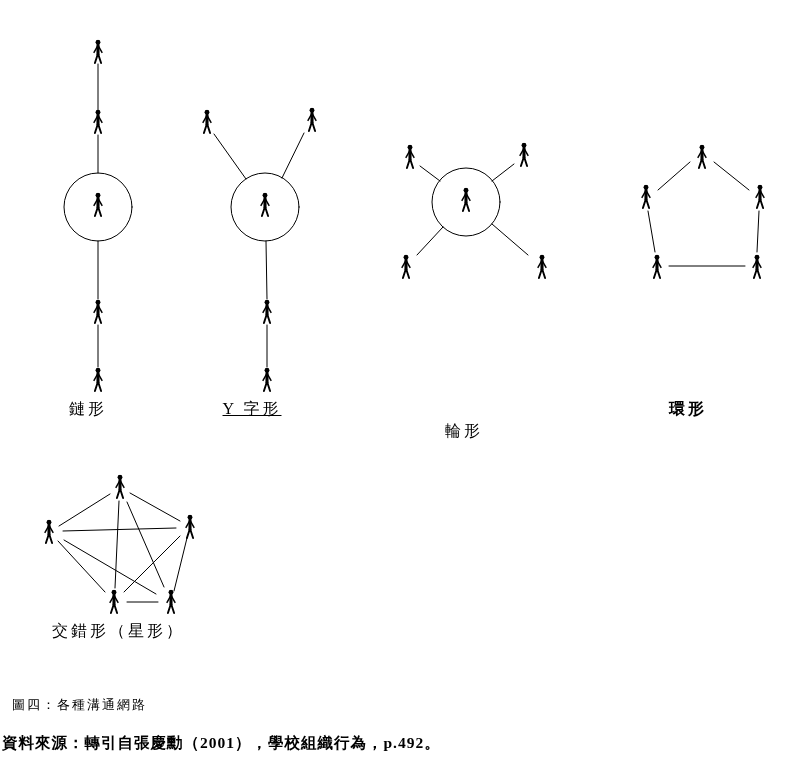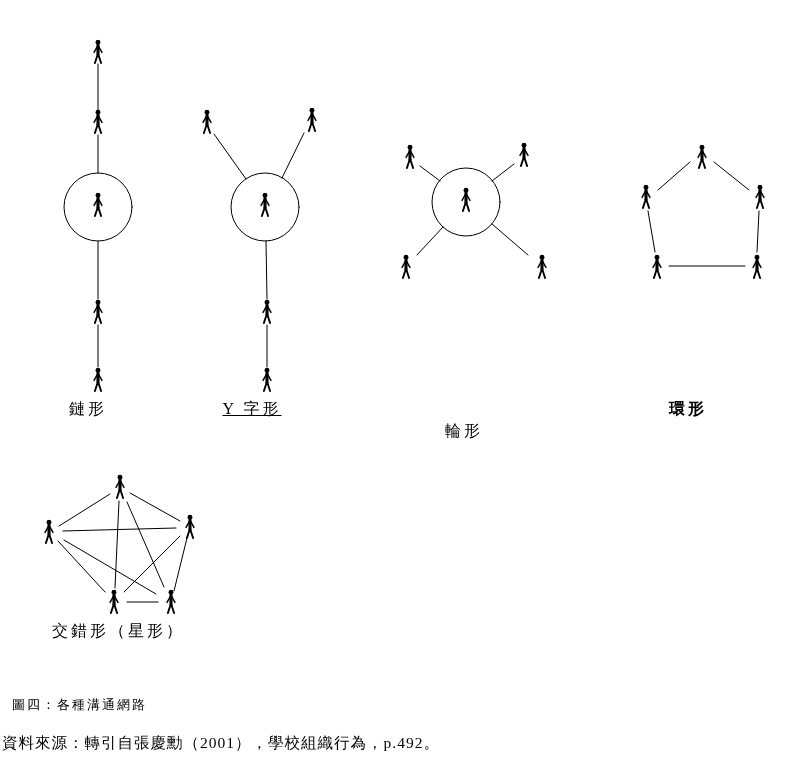--- a/index.html
+++ b/index.html
@@ -34,20 +34,21 @@
     top: 696px;
     font-size: 13px;
     letter-spacing: 2px;
   }
   .figure-source {
     position: absolute;
     left: 2px;
     top: 733px;
     font-size: 15.5px;
     letter-spacing: 1px;
+    font-weight: bold;
   }
 </style>
 </head>
 <body>
 
 <div class="canvas">
 
   <svg class="diagram-layer" width="793" height="778" viewBox="0 0 793 778">
     <defs>
       <symbol id="person" viewBox="0 0 20 34">

